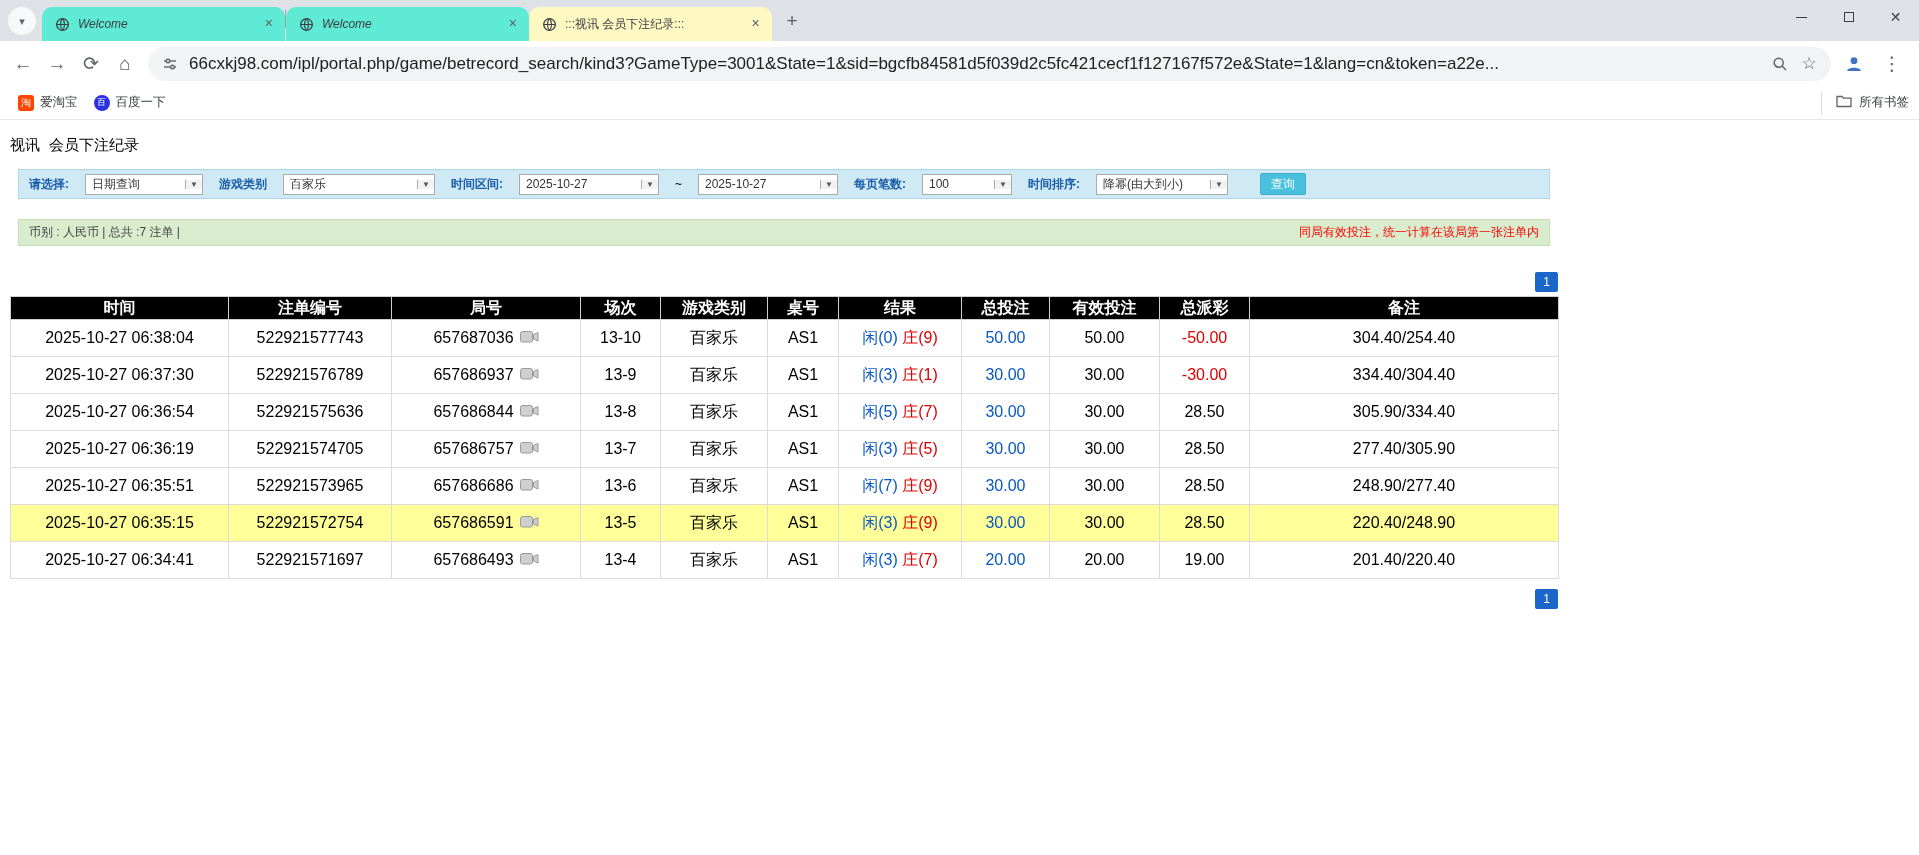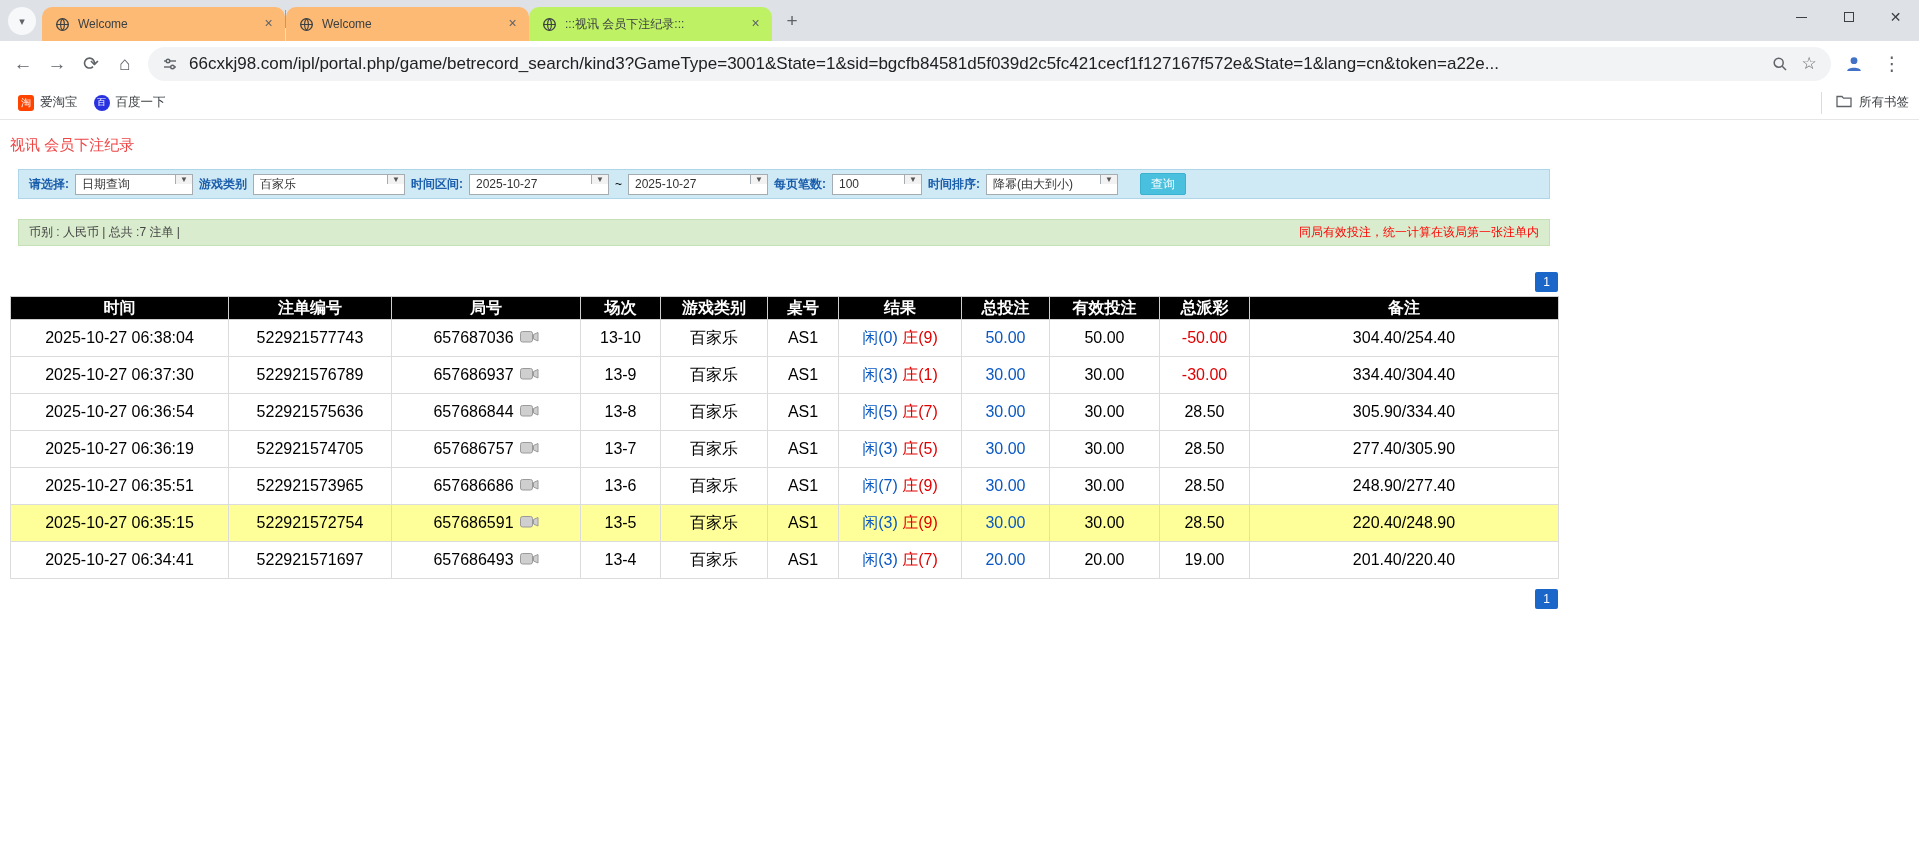--- a/index.html
+++ b/index.html
@@ -5,22 +5,22 @@
   * { margin:0; padding:0; box-sizing:border-box; }
   html,body { width:1919px; height:855px; overflow:hidden; background:#fff;
     font-family:"Liberation Sans","DejaVu Sans",sans-serif; }
 
   
   .tabbar { height:41px; background:#dee1e6; display:flex; align-items:flex-end; padding-left:6px; position:relative; }
   .tab-search { width:28px; height:28px; border-radius:50%; background:#f7f8f9; margin:0 6px 6px 2px;
     display:flex; align-items:center; justify-content:center; color:#5f6368; font-size:11px; flex:none; cursor:pointer; }
   .tab { width:243px; height:34px; display:flex; align-items:center; gap:8px; padding:0 8px 0 12px;
     border-radius:10px 10px 0 0; font-size:12px; color:#3c4043; position:relative; flex:none; cursor:pointer; }
-  .tab.inactive { background:#fdba74; }
-  .tab.active { background:#bef264; }
+  .tab.inactive { background:#5eead4;font-style:italic; }
+  .tab.active { background:#fef9c3; }
   .tab-title { flex:1; white-space:nowrap; overflow:hidden; text-overflow:ellipsis; }
   .tab-close { width:17px; height:17px; line-height:15px; text-align:center; border-radius:50%;
     color:#5f6368; font-size:14px; flex:none; }
   .tab-sep { width:1px; height:18px; background:#9aa0a6; margin-bottom:13px; flex:none; }
   .favicon { width:16px; height:16px; flex:none; display:flex; align-items:center; justify-content:center; }
   .newtab { width:28px; height:28px; margin:0 0 6px 6px; display:flex; align-items:center; justify-content:center;
     font-size:19px; color:#5f6368; border-radius:50%; cursor:pointer; }
   .win-controls { position:absolute; right:0; top:0; height:34px; display:flex; }
   .win-btn { width:47px; height:34px; display:flex; align-items:center; justify-content:center; color:#3c4043; cursor:pointer; }
   .min-glyph { width:11px; height:1px; background:#3c4043; display:inline-block; }
@@ -42,28 +42,28 @@
   .bm-item { display:flex; align-items:center; gap:6px; padding:4px 8px; border-radius:6px; cursor:pointer; }
   .bm-tb { width:16px; height:16px; background:#ff4400; border-radius:3px; color:#fff; font-size:10px;
     display:flex; align-items:center; justify-content:center; }
   .bm-bd { width:16px; height:16px; background:#2932e1; border-radius:50%; color:#fff; font-size:9px;
     display:flex; align-items:center; justify-content:center; }
   .bm-spacer { flex:1; }
   .bm-right { display:flex; align-items:center; gap:7px; border-left:1px solid #dadce0; padding-left:14px; height:22px; cursor:pointer; }
 
   
   .page { padding:16px 0 0 10px; background:#fff; }
-  .page-title { font-size:15px; color:#ef4444; margin-bottom:14px; }
+  .page-title { font-size:15px; color:#000000; margin-bottom:14px;font-family:Liberation Mono, monospace; }
   .content { width:1548px; }
   .inset { margin-left:8px; margin-right:8px; }
 
   .filter-bar { height:30px; background:#cfe9f5; border:1px solid #aed6e8; display:flex; align-items:center;
-    padding:0 10px; gap:6px; font-size:12px; }
+    padding:0 10px; gap:16px; font-size:12px; }
   .flabel { color:#1a5dab; font-weight:bold; white-space:nowrap; }
-  .combo { display:inline-flex; height:21px; background:#fff; border:1px solid #a5acb2; align-items:flex-start; cursor:pointer; }
+  .combo { display:inline-flex; height:21px; background:#fff; border:1px solid #a5acb2; align-items:center; cursor:pointer; }
   .combo-text { flex:1; padding:0 6px; font-size:12px; line-height:19px; color:#333; white-space:nowrap; overflow:hidden; }
   .combo-btn { width:17px; border-left:1px solid #a5acb2; background:#f2f2f2; display:flex; align-items:center;
     justify-content:center; font-size:8px; color:#555; flex:none; }
   .query-btn { margin-left:16px; height:22px; padding:0 10px; background:#49c0dd; color:#fff; border:1px solid #3bb0cf;
     font-size:12px; border-radius:2px; cursor:pointer; font-family:inherit; }
 
   .info-bar { margin-top:20px; height:27px; background:#d9eccd; border:1px solid #c5dfb6; display:flex;
     align-items:center; justify-content:space-between; padding:0 10px; font-size:12px; color:#444; }
   .info-right { color:#ff0000; }
 

